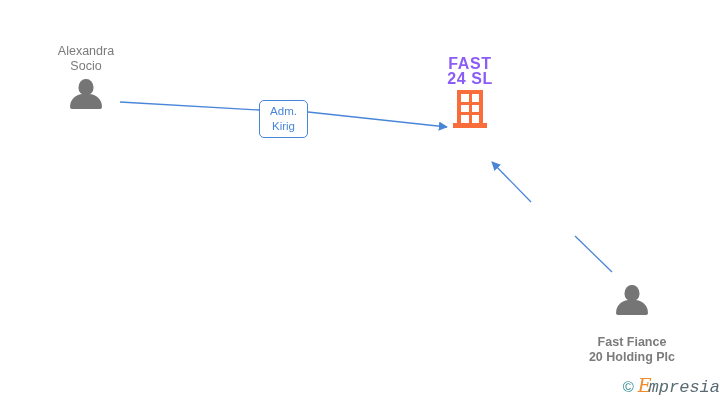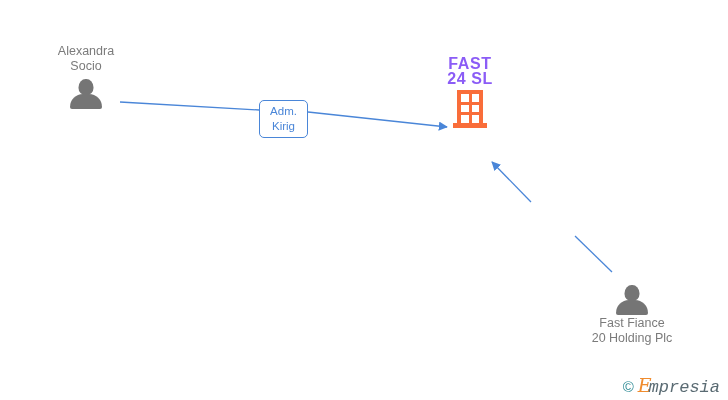--- a/index.html
+++ b/index.html
@@ -57,21 +57,21 @@
     border-radius: 13px 13px 2px 2px;
   }
   .node-label {
     text-align: center;
     font-size: 12.5px;
     color: #7b7b7b;
     line-height: 15px;
     white-space: nowrap;
   }
   .node-label.top { margin-bottom: 5px; }
-  .node-label.bottom { margin-top: 1px; }
+  .node-label.bottom { margin-top: 20px; font-weight: bold; }
 
   
   .company-title {
     text-align: center;
     font-size: 16px;
     font-weight: bold;
     color: #8b5cf6;
     line-height: 14.5px;
     letter-spacing: 0.6px;
     white-space: nowrap;

